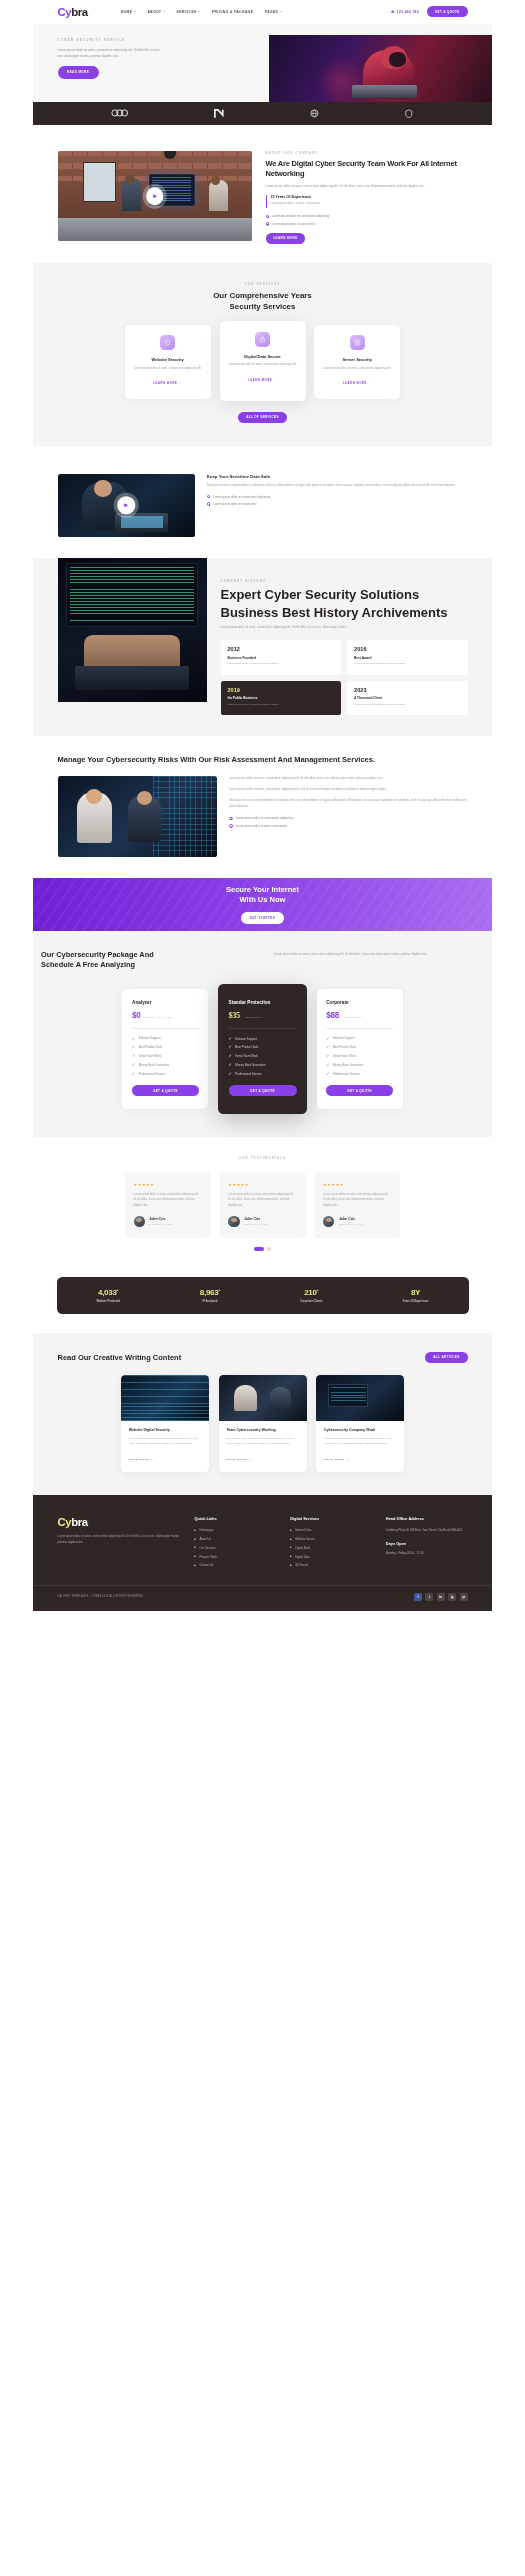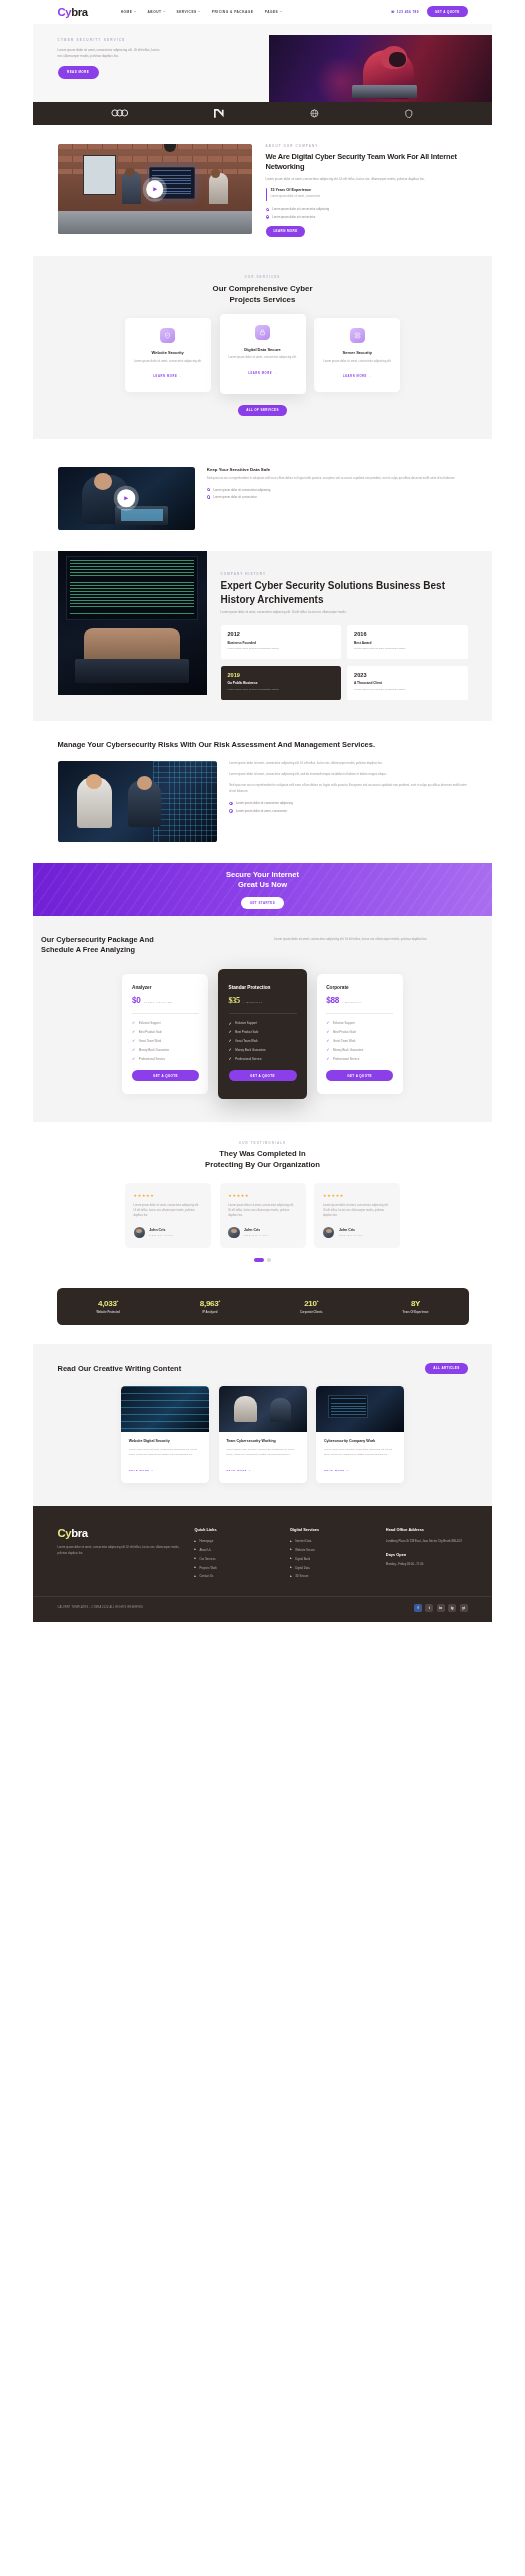--- a/index.html
+++ b/index.html
@@ -53,21 +53,21 @@
   .hero-img .hood { position:absolute; left:50%; top:17%; width:26px; height:23px; border-radius:50% 50% 40% 40%; background:#c23a54; }
   .hero-img .face { position:absolute; left:54%; top:25%; width:16.6px; height:15px; border-radius:45%; background:#2a1420; }
   .hero-img .lap { position:absolute; left:37%; bottom:6%; width:65px; height:13px; background:linear-gradient(180deg,#7a7f90,#3a3d48); border-radius:1.8px; }
   .hero-img .glow { position:absolute; left:20%; top:30%; width:53px; height:53px; border-radius:50%; background:radial-gradient(circle,rgba(160,40,90,.55),transparent 68%); }
 
   
   .brandbar { background: #2e2724; height: 23.6px; display: flex; align-items: center; justify-content: space-around; padding: 0 35px; }
   .brand-logo { color: #fff; opacity: .92; display: flex; align-items: center; justify-content: center; }
 
   
-  .about { background: #fff; padding: 19px 0 19px; display: flex; }
+  .about { background: #fff; padding: 26px 0 19px; display: flex; }
   .about-imgwrap { position: relative; width: 194px; height: 90px; margin-left: 24.5px; border-radius: 2.6px; overflow: hidden; flex: none; }
   .office { position:absolute; inset:0; background:
       linear-gradient(180deg,#8a5b47 0%,#6e4536 55%,#5c382b 100%);}
   .office .brickrow { position:absolute; left:0; right:0; height:5.3px; background:repeating-linear-gradient(90deg,#9a6450 0 14px,#7d4c3a 14px 15px); }
   .office .win { position:absolute; left:13%; top:12%; width:33px; height:40px; background:#cfd9de; border:1.8px solid #31302e; }
   .office .mon { position:absolute; left:47%; top:25%; width:46px; height:32px; background:#141a2b; border:1.8px solid #2b2f3d; border-radius:1.8px;
      box-shadow:0 0 8.8px rgba(70,110,200,.5);}
   .office .mon::after{content:"";position:absolute;inset:2.6px;background:repeating-linear-gradient(180deg,rgba(120,180,255,.5) 0 0.9px,transparent 0.9px 2.6px);}
   .office .desk { position:absolute; left:0; right:0; bottom:0; height:23px; background:linear-gradient(180deg,#9ba0a6,#6e7379); }
   .office .p1 { position:absolute; left:33%; top:30%; width:19px; height:33px; background:linear-gradient(180deg,#4e5a6e,#2f3744); border-radius:7.9px 7.9px 0 0;}
@@ -136,21 +136,21 @@
   
   .history { background: #f4f4f4; padding: 0 0 21px; display: flex; align-items: flex-start; }
   .hist-img { width: 149px; height: 144px; overflow: hidden; position: relative; flex: none;
      background: linear-gradient(160deg,#060912,#101826 50%,#05070d); margin-left: 24.5px; margin-top: 0; }
   .hist-img .term { position:absolute; left:6%; top:4%; width:88%; height:44%; background:#070b14; border:0.9px solid #1b2436;}
   .hist-img .term::after{content:"";position:absolute;inset:2.6px;background:
     repeating-linear-gradient(180deg, rgba(90,230,160,.6) 0 0.9px, transparent 0.9px 3.1px);}
   .hist-img .kbd { position:absolute; left:12%; bottom:8%; width:76%; height:17%; background:linear-gradient(180deg,#2a3342,#141a24); border-radius:1.8px;}
   .hist-img .hands { position:absolute; left:18%; bottom:22%; width:64%; height:24%; background:linear-gradient(180deg,#c89b7a,#8d6a50); border-radius:8.8px 8.8px 3.5px 3.5px; opacity:.9;}
   .hist-txt { padding-left: 14px; padding-right: 24.5px; padding-top: 21px; }
-  .hist-txt h2 { font-size: 10px; line-height: 1.34; font-weight: 700; color: #241f1d; margin-top: 3.5px; }
+  .hist-txt h2 { font-size: 13px; line-height: 1.34; font-weight: 700; color: #241f1d; margin-top: 3.5px; }
   .hist-txt p.lead2 { font-size: 2.9px; line-height: 2; color: #a09997; margin-top: 4.4px; }
   .tiles { display: grid; grid-template-columns: 1fr 1fr; gap: 6.1px; margin-top: 8.8px; }
   .tile { background: #fff; border-radius: 2.6px; padding: 6.1px 7px 7.9px; }
   .tile.dark { background: #2e2724; }
   .tile .yr { font-size: 5.6px; font-weight: 700; color: #241f1d; }
   .tile.dark .yr { color: #e9e87f; }
   .tile .tt { font-size: 3.2px; font-weight: 700; color: #241f1d; margin-top: 3.5px; }
   .tile.dark .tt { color: #fff; }
   .tile .tp { font-size: 2.5px; line-height: 1.8; color: #a8a1a0; margin-top: 2.6px; }
   .tile.dark .tp { color: #a09a96; }
@@ -398,22 +398,22 @@
             <span>Lorem ipsum dolor sit consectetur</span>
           </div>
       </div>
       <button class="btn-sm" style="margin-top:7px">LEARN MORE</button>
     </div>
   </div>
 
   <div class="services">
     <div class="center-eyebrow">OUR SERVICES</div>
     <h2>
-      <span>Our Comprehensive Cyber</span><br>
-      <span>Projects Services</span>
+      <span>Our Comprehensive Years</span><br>
+      <span>Security Services</span>
     </h2>
     <div class="cards">
       <div class="card">
         <div class="cicon lite">
           <svg viewBox="0 0 24 24" fill="none" stroke="#fff" stroke-width="2">
               <path d="M12 3l7 3v6c0 5-3 8-7 9-4-1-7-4-7-9V6z"></path>
               <path d="M9 12l2 2 4-4"></path>
             </svg>
         </div>
         <h3>Website Security</h3>
@@ -533,21 +533,21 @@
               <span>Lorem ipsum dolor sit amet, consectetur</span>
             </div>
         </div>
       </div>
     </div>
   </div>
 
   <div class="cta">
     <h2>
       <span>Secure Your Internet</span><br>
-      <span>Great Us Now</span>
+      <span>With Us Now</span>
     </h2>
     <button class="btn-white">GET STARTED</button>
   </div>
 
   <div class="pricing">
     <div class="pri-head">
       <h2>
         <span>Our Cybersecurity Package And</span><br>
         <span>Schedule A Free Analyzing</span>
       </h2>
@@ -645,24 +645,20 @@
               <span>Professional Service</span>
             </div>
         </div>
         <button class="btn-sm">GET A QUOTE</button>
       </div>
     </div>
   </div>
 
   <div class="testi">
     <div class="center-eyebrow">OUR TESTIMONIALS</div>
-    <h2>
-      <span>They Was Completed In</span><br>
-      <span>Protecting By Our Organization</span>
-    </h2>
     <div class="tcards">
       <div class="tcard">
         <div class="stars">★★★★★</div>
         <p>Lorem ipsum dolor sit amet, consectetur adipiscing elit. Ut elit tellus, luctus nec ullamcorper mattis, pulvinar dapibus leo.</p>
         <div class="tfoot">
           <div class="av"></div>
           <div>
             <div class="tname">John Cris</div>
             <div class="tdes">DESIGNATION</div>
           </div>

